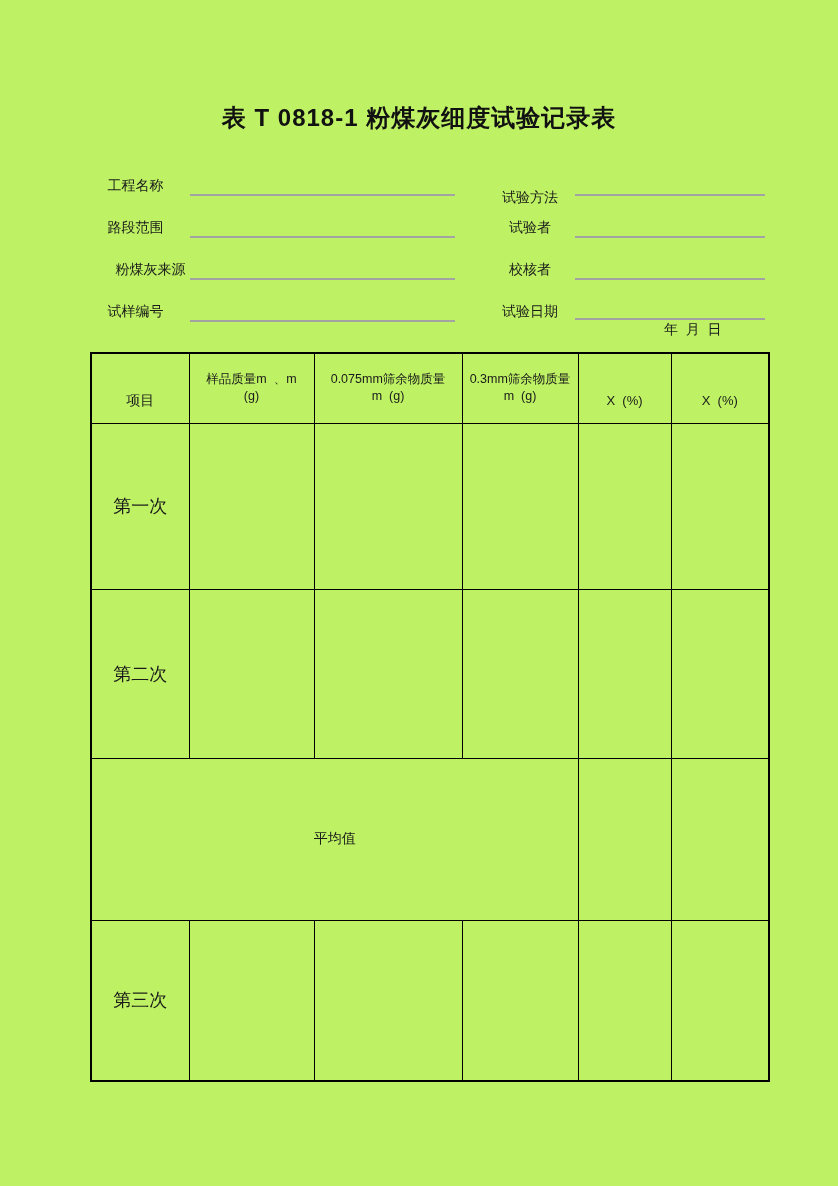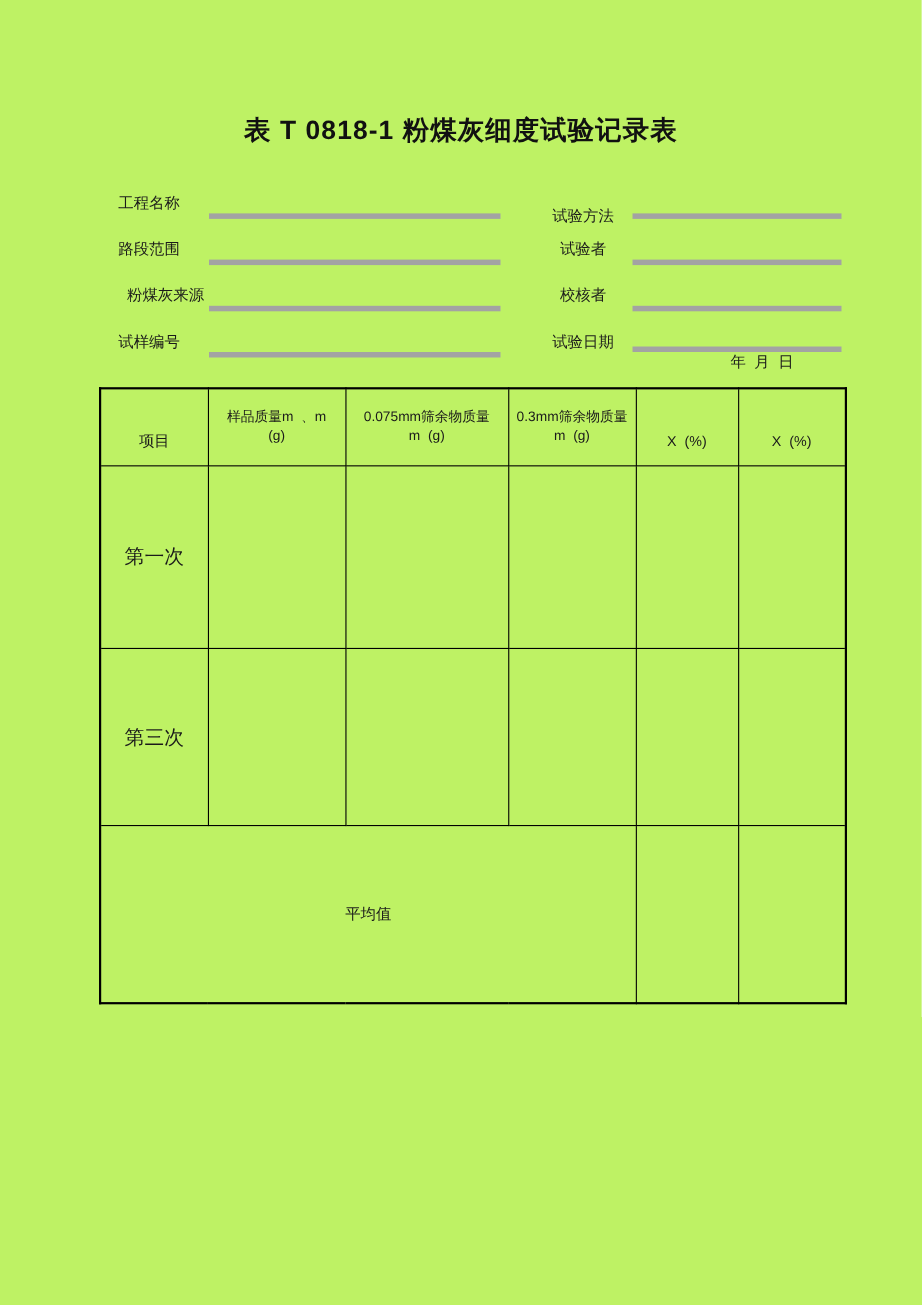--- a/index.html
+++ b/index.html
@@ -36,21 +36,21 @@
     font-size: 14px;
     line-height: 16px;
     white-space: nowrap;
     color: #1a1a1a;
     font-family: Liberation Serif, serif;
   }
   .f-label.right-col { width: 80px; }
   .f-line {
     position: absolute;
     height: 19px;
-    border-bottom: 5px solid #a3a3a3;
+    border-bottom: 2px solid #a3a3a3;
     text-align: center;
     font-size: 14px;
     line-height: 19px;
     white-space: pre;
   }
   .f-line.date-line { padding-left: 30px; box-sizing: border-box; }
 
   table.record {
     position: absolute;
     left: 90px;
@@ -152,29 +152,37 @@
       </th>
     </tr>
     <tr style="height:166px">
       <td class="label-cell">第一次</td>
       <td></td>
       <td></td>
       <td></td>
       <td></td>
       <td></td>
     </tr>
-    <tr style="height:161px">
-      <td class="label-cell">第三次</td>
+    <tr style="height:169px">
+      <td class="label-cell">第二次</td>
       <td></td>
       <td></td>
       <td></td>
       <td></td>
       <td></td>
     </tr>
     <tr style="height:162px">
       <td colspan="4" class="avg-cell">平均值</td>
       <td></td>
       <td></td>
     </tr>
+    <tr style="height:161px">
+      <td class="label-cell">第三次</td>
+      <td></td>
+      <td></td>
+      <td></td>
+      <td></td>
+      <td></td>
+    </tr>
   </tbody>
     </table>
 
 </div>
 
 </body></html>

